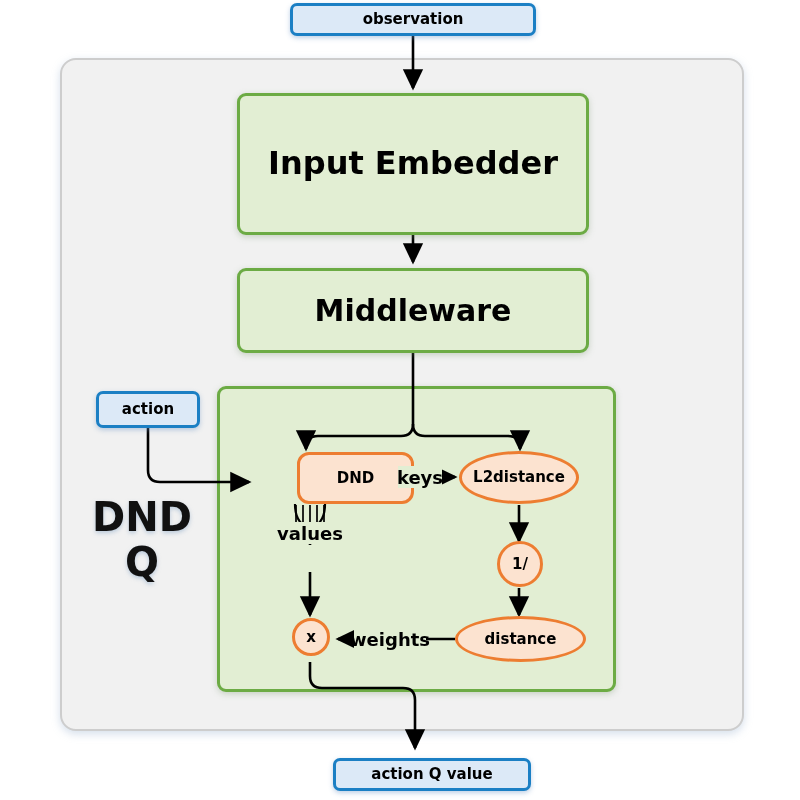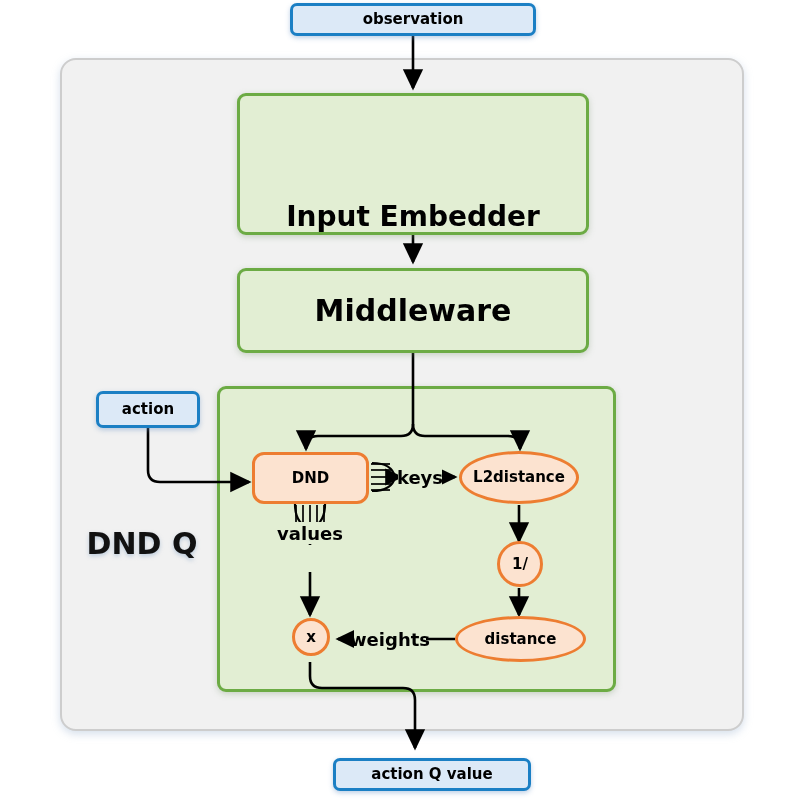--- a/index.html
+++ b/index.html
@@ -16,38 +16,38 @@
   .io-box{background:#dce9f7;border:3px solid #1b7fc4;border-radius:7px;
           font-size:15px;font-weight:bold;
           box-shadow:0 2px 5px rgba(110,150,200,.45);}
 
   
   .proc-box{background:#e2eed3;border:3px solid #6cab44;border-radius:9px;
             font-weight:bold;box-shadow:0 2px 6px rgba(120,150,110,.35);}
 
   
   .dnd-box{background:#fce3d0;border:3px solid #ed7d31;border-radius:12px;
-           font-size:15px;font-weight:bold;}
+           font-size:15px;font-weight:bold;margin-left:45px;}
 
   
   .ell{background:#fce3d0;border:3px solid #ed7d31;border-radius:50%;
        font-size:15px;font-weight:bold;}
 
   .outer-group{position:absolute;background:#f1f1f1;border:2px solid #cdcdcd;
                border-radius:16px;box-shadow:0 3px 8px rgba(150,175,205,.40);}
   .inner-group{position:absolute;background:#e2eed3;border:3px solid #6cab44;
                border-radius:9px;box-shadow:0 2px 6px rgba(120,150,110,.35);}
 
   .edge-label{position:absolute;font-size:18px;font-weight:bold;color:#000;
               display:flex;align-items:center;justify-content:center;
               white-space:nowrap;}
 
-  .group-title{position:absolute;font-size:30px;font-weight:bold;color:#111;
+  .group-title{position:absolute;font-size:40px;font-weight:bold;color:#111;
                text-align:center;line-height:1.12;
-               text-shadow:0 2px 4px rgba(140,170,200,.55);margin-top:32px;}
+               text-shadow:0 2px 4px rgba(140,170,200,.55);}
 </style>
 </head>
 <body>
 
 <div id="stage">
 
   <div class="outer-group" style="left:60px;top:58px;width:680px;height:669px;"></div>
 
   <div class="inner-group" style="left:217px;top:386px;width:393px;height:300px;"></div>
 
@@ -103,21 +103,21 @@
       <path d="M358,639 L338,639" marker-end="url(#ah)"></path>
 
       <path d="M310,662 L310,676 Q310,688 322,688 L403,688 Q415,688 415,700 L415,748" marker-end="url(#ah)"></path>
     </g>
   </svg>
 
   <div class="node io-box" style="left:290px;top:3px;width:246px;height:33px;">
     <span>observation</span>
   </div>
 
-  <div class="node proc-box" style="left:237px;top:93px;width:352px;height:142px;font-size:28px;align-items:flex-end;">
+  <div class="node proc-box" style="left:237px;top:93px;width:352px;height:142px;font-size:32px;">
     <span>Input Embedder</span>
   </div>
 
   <div class="node proc-box" style="left:237px;top:268px;width:352px;height:85px;font-size:30px;">
     <span>Middleware</span>
   </div>
 
   <div class="node io-box" style="left:96px;top:391px;width:104px;height:37px;">
     <span>action</span>
   </div>

